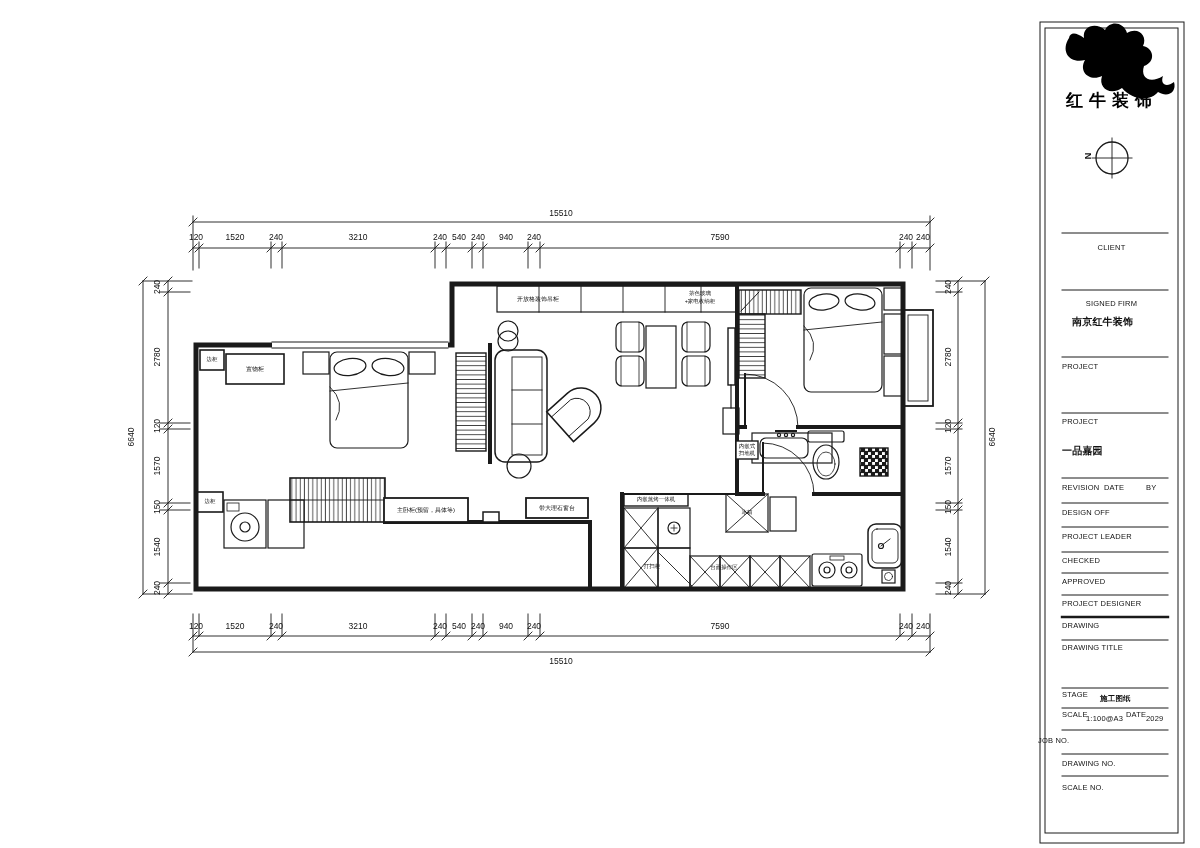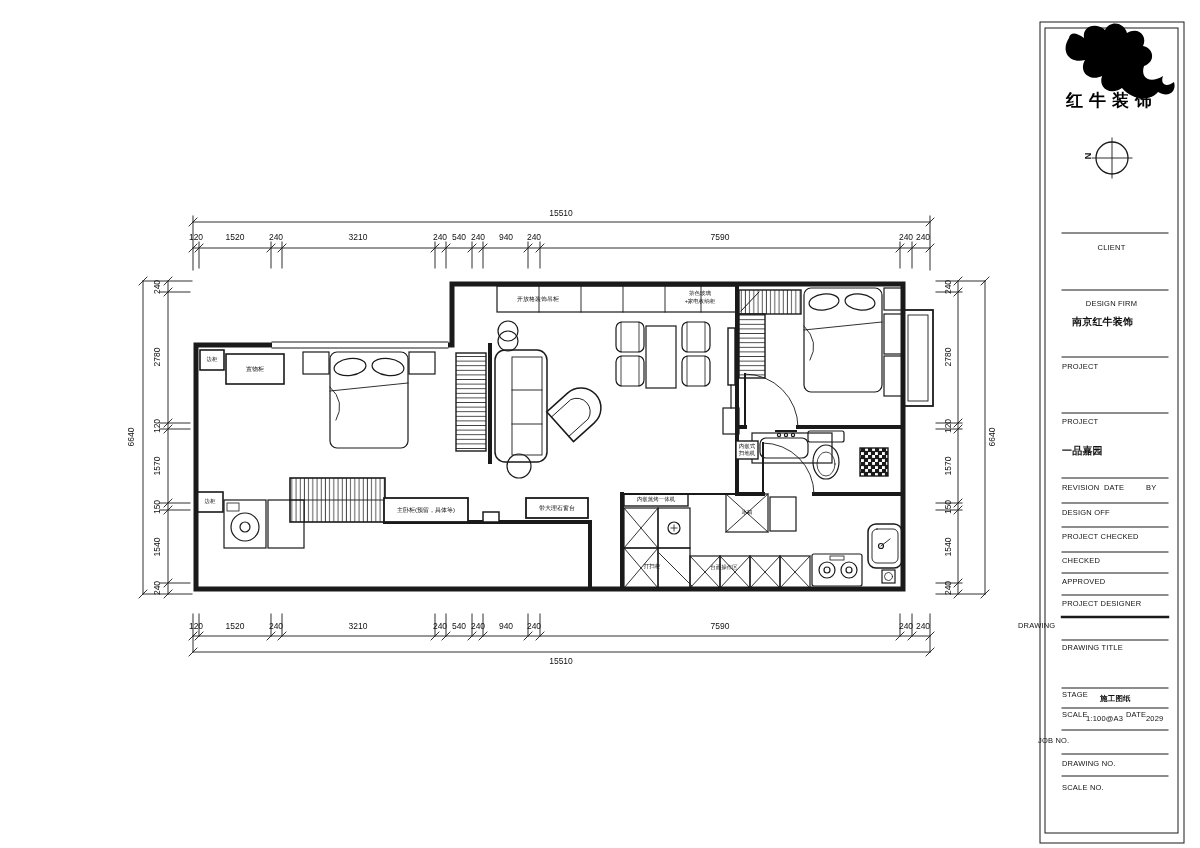--- a/index.html
+++ b/index.html
@@ -316,34 +316,34 @@
 <div class="lab t5" style="left:747px;top:454px">扫地机</div>
 <div class="lab t5" style="left:656px;top:500px">内嵌蒸烤一体机</div>
 <div class="lab t5" style="left:747px;top:513px">冰箱</div>
 <div class="lab t5" style="left:652px;top:567px">打扫柜</div>
 <div class="lab t5" style="left:724px;top:568px">台面操作区</div>
 
 <div class="brand" style="left:1112px;top:100px">红牛装饰</div>
 <div class="north" style="left:1088px;top:156px">N</div>
 
 <div class="tb c" style="top:247px">CLIENT</div>
-<div class="tb c" style="top:303px">DESIGN FIRM</div>
+<div class="tb c" style="top:303px">SIGNED FIRM</div>
 <div class="tb b" style="left:1072px;top:322px;font-size:10px">南京红牛装饰</div>
 <div class="tb" style="left:1062px;top:366px">PROJECT</div>
 <div class="tb" style="left:1062px;top:421px">PROJECT</div>
 <div class="tb b" style="left:1062px;top:451px;font-size:10px">一品嘉园</div>
 <div class="tb" style="left:1062px;top:487px">REVISION</div>
 <div class="tb" style="left:1104px;top:487px">DATE</div>
 <div class="tb" style="left:1146px;top:487px">BY</div>
 <div class="tb" style="left:1062px;top:512px">DESIGN OFF</div>
-<div class="tb" style="left:1062px;top:536px">PROJECT CHECKED</div>
+<div class="tb" style="left:1062px;top:536px">PROJECT LEADER</div>
 <div class="tb" style="left:1062px;top:560px">CHECKED</div>
 <div class="tb" style="left:1062px;top:581px">APPROVED</div>
 <div class="tb" style="left:1062px;top:603px">PROJECT DESIGNER</div>
-<div class="tb" style="left:1018px;top:625px">DRAWING</div>
+<div class="tb" style="left:1062px;top:625px">DRAWING</div>
 <div class="tb" style="left:1062px;top:647px">DRAWING TITLE</div>
 <div class="tb" style="left:1062px;top:694px">STAGE</div>
 <div class="tb b" style="left:1100px;top:699px">施工图纸</div>
 <div class="tb" style="left:1062px;top:714px">SCALE</div>
 <div class="tb" style="left:1086px;top:718px">1:100@A3</div>
 <div class="tb" style="left:1126px;top:714px">DATE</div>
 <div class="tb" style="left:1146px;top:718px">2029</div>
 <div class="tb" style="left:1038px;top:740px">JOB NO.</div>
 <div class="tb" style="left:1062px;top:763px">DRAWING NO.</div>
 <div class="tb" style="left:1062px;top:787px">SCALE NO.</div>

